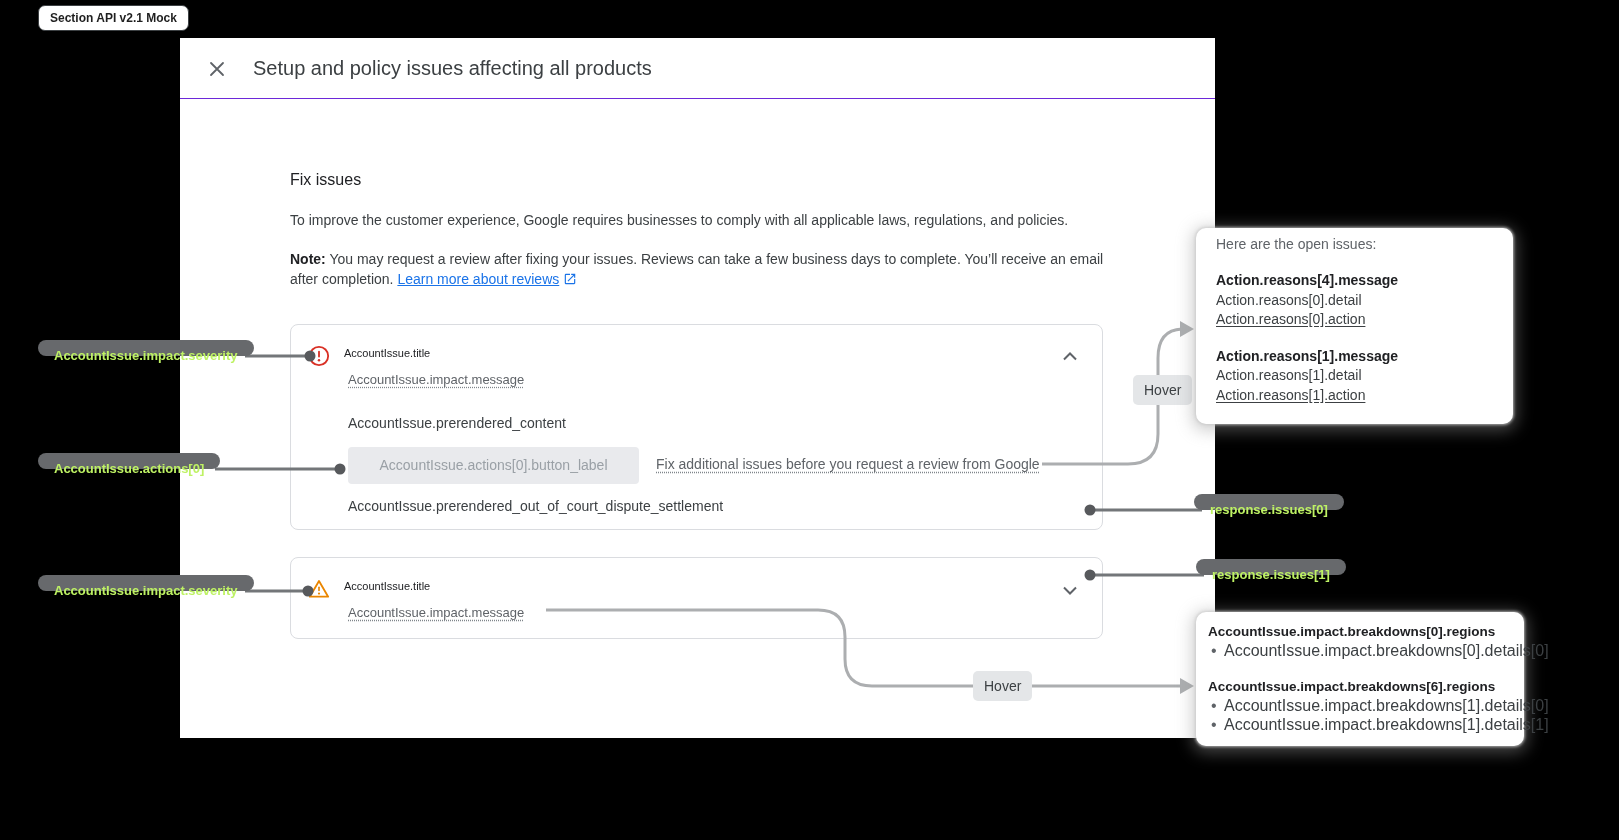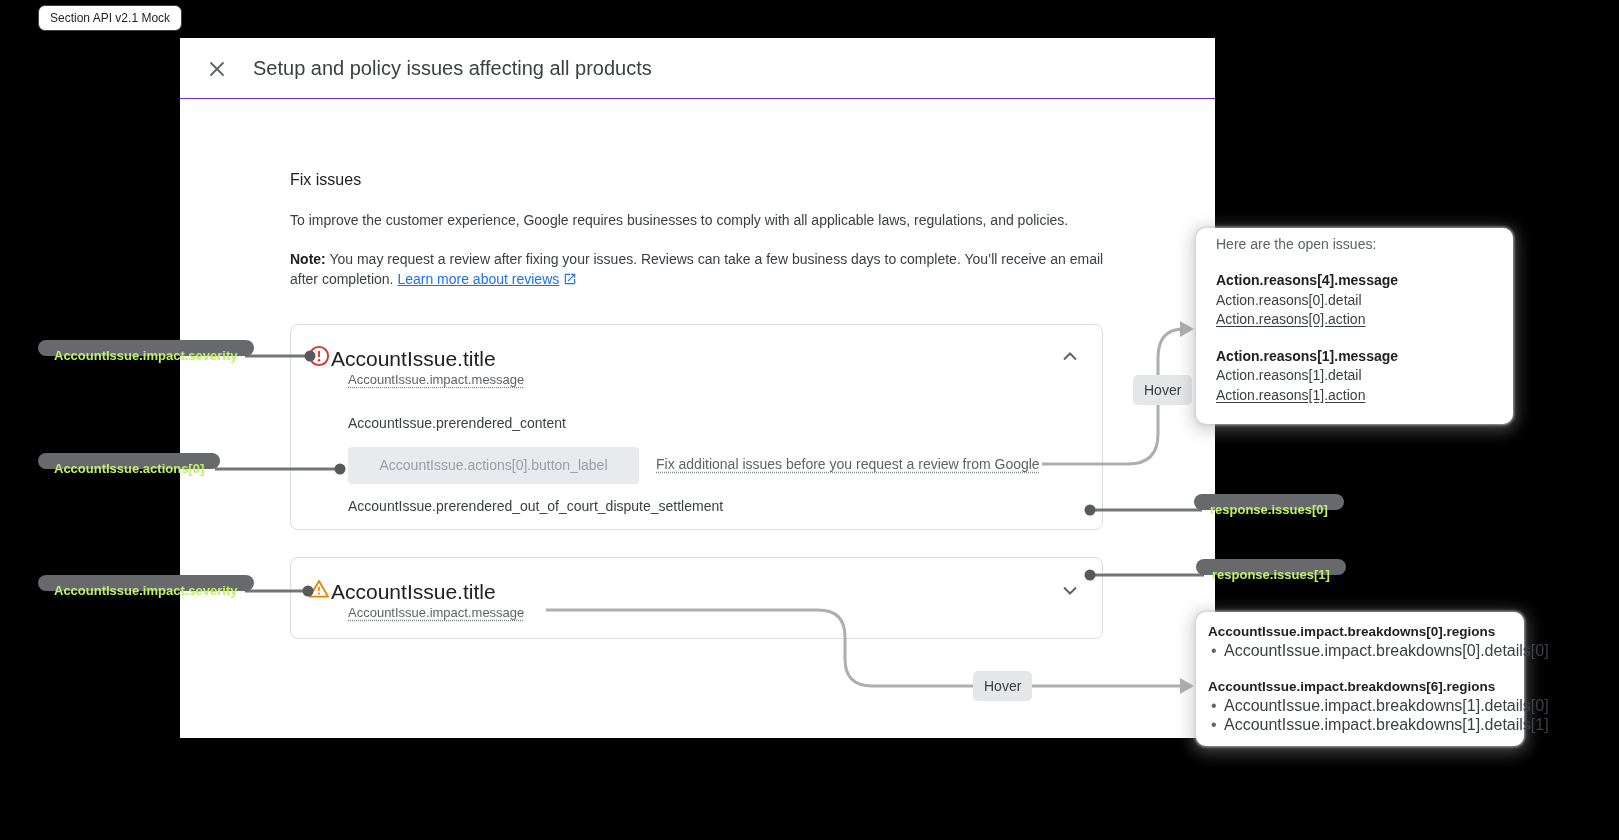--- a/index.html
+++ b/index.html
@@ -2,40 +2,40 @@
 <html><head>
 <meta charset="utf-8">
 <style>
   * { margin:0; padding:0; box-sizing:border-box; }
   html,body { background:#000; }
   body { font-family:"Liberation Sans","DejaVu Sans",sans-serif; }
   .stage { position:relative; width:1619px; height:840px; background:#000; overflow:hidden; }
 
   
   .mock-badge { position:absolute; left:38px; top:5px; background:#fff; border:1.5px solid #3c4043;
-    border-radius:7px; padding:5px 11px; font-size:12px; font-weight:400; color:#1f1f1f; z-index:4; }
+    border-radius:7px; padding:5px 11px; font-size:12px; font-weight:700; color:#1f1f1f; z-index:4; }
 
   
   .dialog { position:absolute; left:180px; top:38px; width:1035px; height:700px; background:#fff; z-index:1; }
   .dialog-header { position:relative; height:61px; border-bottom:1px solid #6d28d9; }
   .close-btn { position:absolute; left:28px; top:22px; width:18px; height:18px; cursor:pointer; background:none; border:none; }
   .dialog-title { position:absolute; left:73px; top:0; line-height:61px; font-size:20px; color:#3c4043; white-space:nowrap; }
 
   .fix-heading { position:absolute; left:110px; top:133px; font-size:16px; color:#202124; }
   .intro { position:absolute; left:110px; top:172px; width:822px; font-size:14px; line-height:20px; color:#3c4043; }
   .note { position:absolute; left:110px; top:211px; width:822px; font-size:14px; line-height:20px; color:#3c4043; }
   .note .bold { font-weight:700; color:#202124; }
   .blue-link { color:#1a73e8; text-decoration:underline; cursor:pointer; }
   .ext-icon { display:inline-block; vertical-align:-2px; margin-left:4px; }
 
   .card { position:absolute; left:110px; width:813px; background:#fff; border:1px solid #dadce0; border-radius:8px; }
   .card1 { top:286px; height:206px; }
   .card2 { top:519px; height:82px; }
   .sev-icon { position:absolute; left:17px; top:20px; width:22px; height:22px; }
-  .card-title { position:absolute; left:40px; top:22px; font-size:21px; color:#202124; white-space:nowrap; }
+  .card-title { position:absolute; left:53px; top:22px; font-size:11px; color:#202124; white-space:nowrap; }
   .card-msg { position:absolute; left:57px; top:47px; font-size:13px; color:#5f6368; white-space:nowrap;
     text-decoration:underline dotted #80868b; text-underline-offset:3px; cursor:default; }
   .chevron-btn { position:absolute; right:20px; top:20px; width:24px; height:24px; background:none; border:none; cursor:pointer; }
   .prerendered { position:absolute; left:57px; top:90px; font-size:14px; color:#3c4043; }
   .disabled-btn { position:absolute; left:57px; top:122px; width:291px; height:37px; background:#e9eaed; border:none;
     border-radius:4px; font-size:14px; color:#9aa0a6; text-align:center; line-height:37px; cursor:default; }
   .fix-link { position:absolute; left:365px; top:131px; font-size:14px; color:#5f6368; white-space:nowrap;
     text-decoration:underline dotted #80868b; text-underline-offset:3px; cursor:default; }
   .settlement { position:absolute; left:57px; top:173px; font-size:14px; color:#3c4043; }
 

